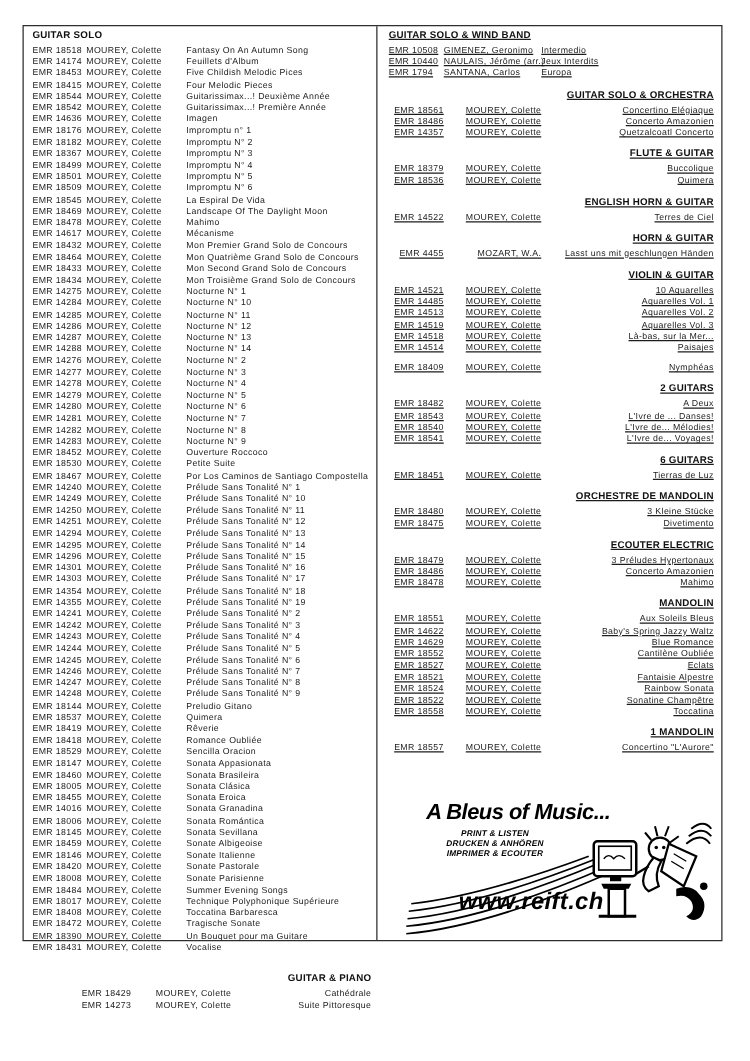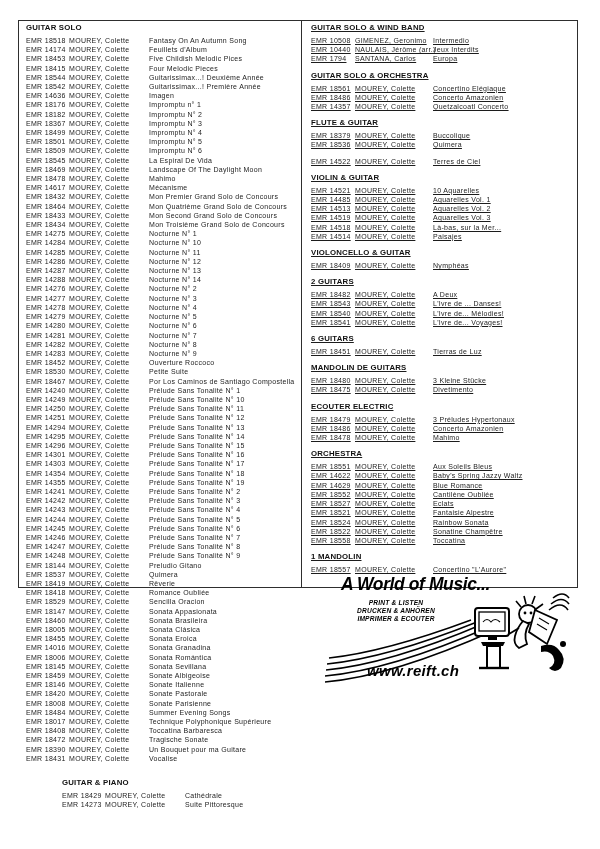--- a/index.html
+++ b/index.html
@@ -1,27 +1,27 @@
 <!DOCTYPE html>
 <html><head>
 <meta charset="utf-8">
 <style>
   * { margin:0; padding:0; box-sizing:border-box; }
   html,body { width:600px; height:849px; background:#ffffff; overflow:hidden; }
   body { font-family:"Liberation Sans", sans-serif; color:#1c1c1c; }
 
   .frame {
-    position:absolute; left:18px; top:20px; width:560px; height:568px;
+    position:absolute; left:18px; top:20px; width:560px; height:733px;
     border:1.5px solid #2e2e2e; display:flex;
   }
   .col { height:100%; }
   .col-left  { width:283px; border-right:1.5px solid #2e2e2e; padding:2px 4px 0 7px; }
   .col-right { flex:1; padding:2px 6px 0 9px; display:flex; flex-direction:column;text-decoration:underline; }
 
-  .section + .section { margin-top:7px; }
+  .section + .section { margin-top:7px;text-align:right; }
   .col-left .section + .section { margin-top:15px;margin-left:36px; }
 
   .section-title {
     font-size:7.8px; font-weight:bold; line-height:10px; margin-bottom:3px;
     letter-spacing:0.2px; white-space:nowrap; color:#111;
   }
   .row { display:flex; line-height:9.2px; font-size:7px; letter-spacing:0.3px; white-space:nowrap; }
   .f-code     { width:43px;  flex:none; }
   .f-composer { width:80px;  flex:none; }
   .col-right .f-code     { width:44px; }
@@ -36,21 +36,21 @@
   .logo-tagline {
     position:absolute; left:12px; top:0; font-size:17.5px; font-weight:bold;
     font-style:italic; letter-spacing:-0.4px; white-space:nowrap; color:#000;
   }
   .logo-sublines {
     position:absolute; left:6px; top:25px; width:122px; text-align:center;
     font-size:6.6px; font-weight:bold; font-style:italic; line-height:8px;
     letter-spacing:0.2px; color:#000;
   }
   .logo-url {
-    position:absolute; left:38px; bottom:5px; font-size:15px; font-weight:bold;
+    position:absolute; left:38px; bottom:16px; font-size:19px; font-weight:bold;
     font-style:italic; letter-spacing:0.3px; white-space:nowrap; color:#000;
   }
   .logo-swoosh  { position:absolute; left:-6px; top:44px; }
   .logo-mascot  { position:absolute; right:0; top:10px; }
 </style>
 </head>
 <body>
 
 <div class="frame">
 
@@ -611,29 +611,40 @@
 
   <div class="row">
     <span class="f-code">EMR 18536</span>
     <span class="f-composer">MOUREY, Colette</span>
     <span class="f-title">Quimera</span>
   </div>
 </div>
   </div>
 
   <div class="section">
+    <div class="section-title">ENGLISH HORN &amp; GUITAR</div>
     <div class="rows">
   <div class="row">
     <span class="f-code">EMR 14522</span>
     <span class="f-composer">MOUREY, Colette</span>
     <span class="f-title">Terres de Ciel</span>
   </div>
 </div>
   </div>
 
+  <div class="section">
+    <div class="section-title">HORN &amp; GUITAR</div>
+    <div class="rows">
+  <div class="row">
+    <span class="f-code">EMR 4455</span>
+    <span class="f-composer">MOZART, W.A.</span>
+    <span class="f-title">Lasst uns mit geschlungen Händen</span>
+  </div>
+</div>
+  </div>
 
   <div class="section">
     <div class="section-title">VIOLIN &amp; GUITAR</div>
     <div class="rows">
   <div class="row">
     <span class="f-code">EMR 14521</span>
     <span class="f-composer">MOUREY, Colette</span>
     <span class="f-title">10 Aquarelles</span>
   </div>
 
@@ -663,21 +674,20 @@
 
   <div class="row">
     <span class="f-code">EMR 14514</span>
     <span class="f-composer">MOUREY, Colette</span>
     <span class="f-title">Paisajes</span>
   </div>
 </div>
   </div>
 
   <div class="section">
-    <div class="section-title">VIOLONCELLO &amp; GUITAR</div>
     <div class="rows">
   <div class="row">
     <span class="f-code">EMR 18409</span>
     <span class="f-composer">MOUREY, Colette</span>
     <span class="f-title">Nymphéas</span>
   </div>
 </div>
   </div>
 
   <div class="section">
@@ -714,21 +724,21 @@
     <div class="rows">
   <div class="row">
     <span class="f-code">EMR 18451</span>
     <span class="f-composer">MOUREY, Colette</span>
     <span class="f-title">Tierras de Luz</span>
   </div>
 </div>
   </div>
 
   <div class="section">
-    <div class="section-title">MANDOLIN DE GUITARS</div>
+    <div class="section-title">ORCHESTRE DE MANDOLIN</div>
     <div class="rows">
   <div class="row">
     <span class="f-code">EMR 18480</span>
     <span class="f-composer">MOUREY, Colette</span>
     <span class="f-title">3 Kleine Stücke</span>
   </div>
 
   <div class="row">
     <span class="f-code">EMR 18475</span>
     <span class="f-composer">MOUREY, Colette</span>
@@ -755,21 +765,21 @@
 
   <div class="row">
     <span class="f-code">EMR 18478</span>
     <span class="f-composer">MOUREY, Colette</span>
     <span class="f-title">Mahimo</span>
   </div>
 </div>
   </div>
 
   <div class="section">
-    <div class="section-title">ORCHESTRA</div>
+    <div class="section-title">MANDOLIN</div>
     <div class="rows">
   <div class="row">
     <span class="f-code">EMR 18551</span>
     <span class="f-composer">MOUREY, Colette</span>
     <span class="f-title">Aux Soleils Bleus</span>
   </div>
 
   <div class="row">
     <span class="f-code">EMR 14622</span>
     <span class="f-composer">MOUREY, Colette</span>
@@ -865,21 +875,21 @@
         <path d="M54,37 Q48,44 46,52 Q44,60 50,64 L58,60 Q54,50 60,40 Z" fill="#fff" stroke="#000" stroke-width="1.8"></path>
         <path d="M50,44 L40,50" stroke="#000" stroke-width="1.8"></path>
 
         <path d="M66,26 L88,36 L78,60 L60,48 Z" fill="#fff" stroke="#000" stroke-width="1.8"></path>
         <path d="M70,34 L80,40 M68,40 L78,46" stroke="#000" stroke-width="1.1"></path>
 
         <path d="M72,62 Q84,58 90,66 Q98,74 92,84 Q86,90 80,84 Q88,80 84,72 Q80,66 72,68 Z" fill="#000"></path>
         <circle cx="94" cy="60" r="3" fill="#000"></circle>
       </svg>
 
-      <div class="logo-tagline">A World of Music...</div>
+      <div class="logo-tagline">A Bleus of Music...</div>
 
       <div class="logo-sublines">
         <div>PRINT &amp; LISTEN</div>
         <div>DRUCKEN &amp; ANHÖREN</div>
         <div>IMPRIMER &amp; ECOUTER</div>
       </div>
 
       <div class="logo-url">www.reift.ch</div>
     </div>
   </div>

